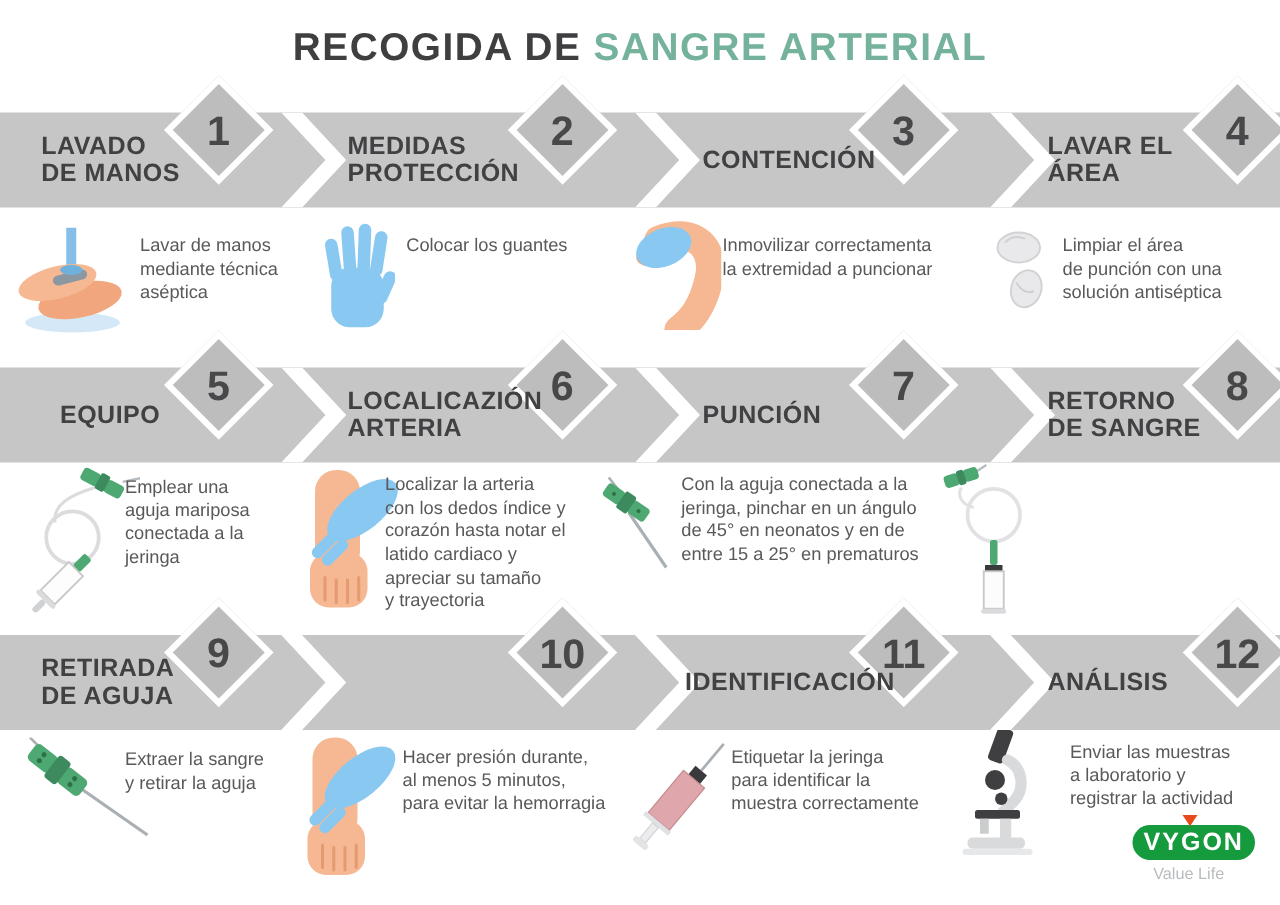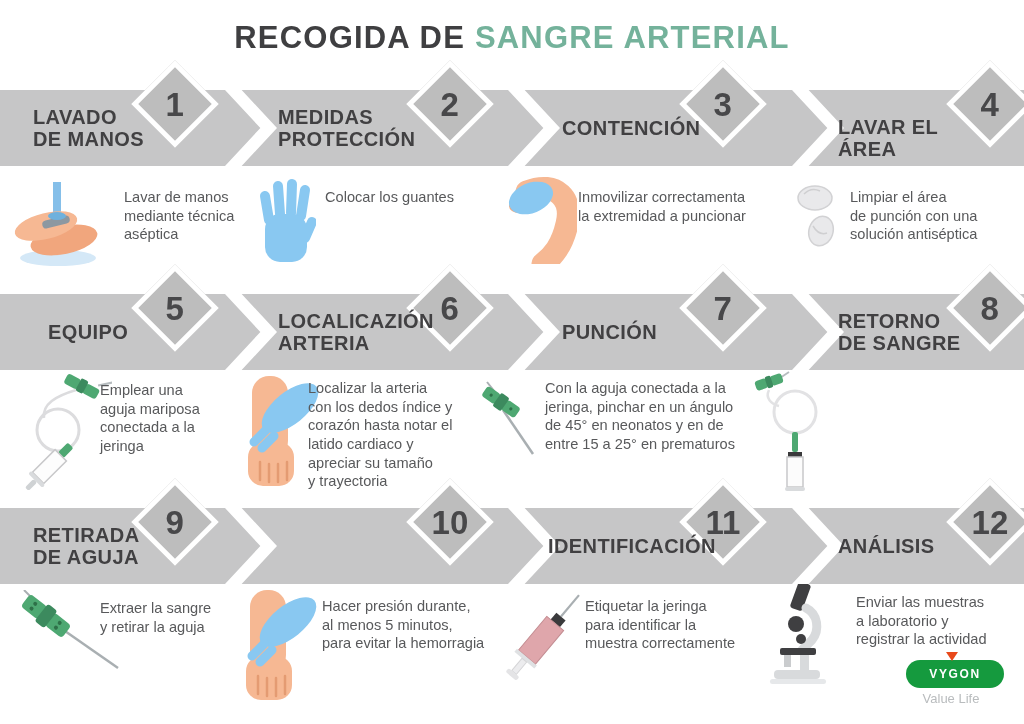--- a/index.html
+++ b/index.html
@@ -33,21 +33,21 @@
   }
   .desc{
     position:absolute;font-size:14.6px;color:#58595b;line-height:1.28;white-space:pre-line;
   }
   .icon-box{position:absolute;}
   .icon-box svg{display:block;width:100%;height:100%;}
   .logo{position:absolute;width:108px;}
   .logo-pill{
     position:relative;margin-left:8px;width:98px;height:28px;background:#159a3e;border-radius:16px;
     display:flex;align-items:center;justify-content:center;color:#ffffff;
-    font-weight:bold;font-size:12px;letter-spacing:1.6px;
+    font-weight:bold;font-size:20px;letter-spacing:1.6px;
   }
   .logo-triangle{
     position:absolute;left:40px;top:-8px;width:0;height:0;
     border-left:6px solid transparent;border-right:6px solid transparent;border-top:9px solid #e8491b;
   }
   .logo-tagline{width:106px;text-align:center;color:#b9bcbe;font-size:13px;margin-top:3px;}
 </style>
 </head>
 <body>
 
@@ -106,21 +106,21 @@
     </div>
   <div class="diamond" style="left:959px;top:491px">
       <span class="num">12</span>
     </div>
 
   <div class="step-heading" style="left:33px;top:90px">LAVADO
 DE MANOS</div>
   <div class="step-heading" style="left:278px;top:90px">MEDIDAS
 PROTECCIÓN</div>
   <div class="step-heading" style="left:562px;top:90px">CONTENCIÓN</div>
-  <div class="step-heading" style="left:838px;top:100px">LAVAR EL
+  <div class="step-heading" style="left:838px;top:90px">LAVAR EL
 ÁREA</div>
   <div class="step-heading" style="left:48px;top:294px">EQUIPO</div>
   <div class="step-heading" style="left:278px;top:294px">LOCALICAZIÓN
 ARTERIA</div>
   <div class="step-heading" style="left:562px;top:294px">PUNCIÓN</div>
   <div class="step-heading" style="left:838px;top:294px">RETORNO
 DE SANGRE</div>
   <div class="step-heading" style="left:33px;top:508px">RETIRADA
 DE AGUJA</div>
   <div class="step-heading" style="left:548px;top:508px">IDENTIFICACIÓN</div>
@@ -129,21 +129,21 @@
   <div class="icon-box" style="left:6px;top:182px;width:104px;height:86px">
     <svg viewBox="0 0 104 86">
       <rect x="47" y="0" width="8" height="40" fill="#85bfe9"></rect>
       <ellipse cx="52" cy="76" rx="38" ry="8" fill="#d4e8f7"></ellipse>
       <ellipse cx="58" cy="58" rx="34" ry="14" fill="#f1a67d" transform="rotate(-12 58 58)"></ellipse>
       <ellipse cx="40" cy="44" rx="32" ry="13" fill="#f6b893" transform="rotate(-14 40 44)"></ellipse>
       <rect x="36" y="36" width="28" height="8" rx="4" fill="#8c98a1" transform="rotate(-14 50 40)"></rect>
       <ellipse cx="51" cy="34" rx="9" ry="4" fill="#6fb1dd"></ellipse>
     </svg>
   </div>
-  <div class="desc" style="left:124px;top:188px">Lavar de manos
+  <div class="desc" style="left:112px;top:188px">Lavar de manos
 mediante técnica
 aséptica</div>
 
   <div class="icon-box" style="left:258px;top:178px;width:58px;height:84px">
     <svg viewBox="0 0 58 84">
       <g stroke="#89c8f1" stroke-width="10" stroke-linecap="round" fill="none">
         <line x1="11" y1="42" x2="7" y2="18"></line>
         <line x1="22" y1="36" x2="20" y2="8"></line>
         <line x1="33" y1="35" x2="34" y2="6"></line>
         <line x1="43" y1="38" x2="47" y2="12"></line>

